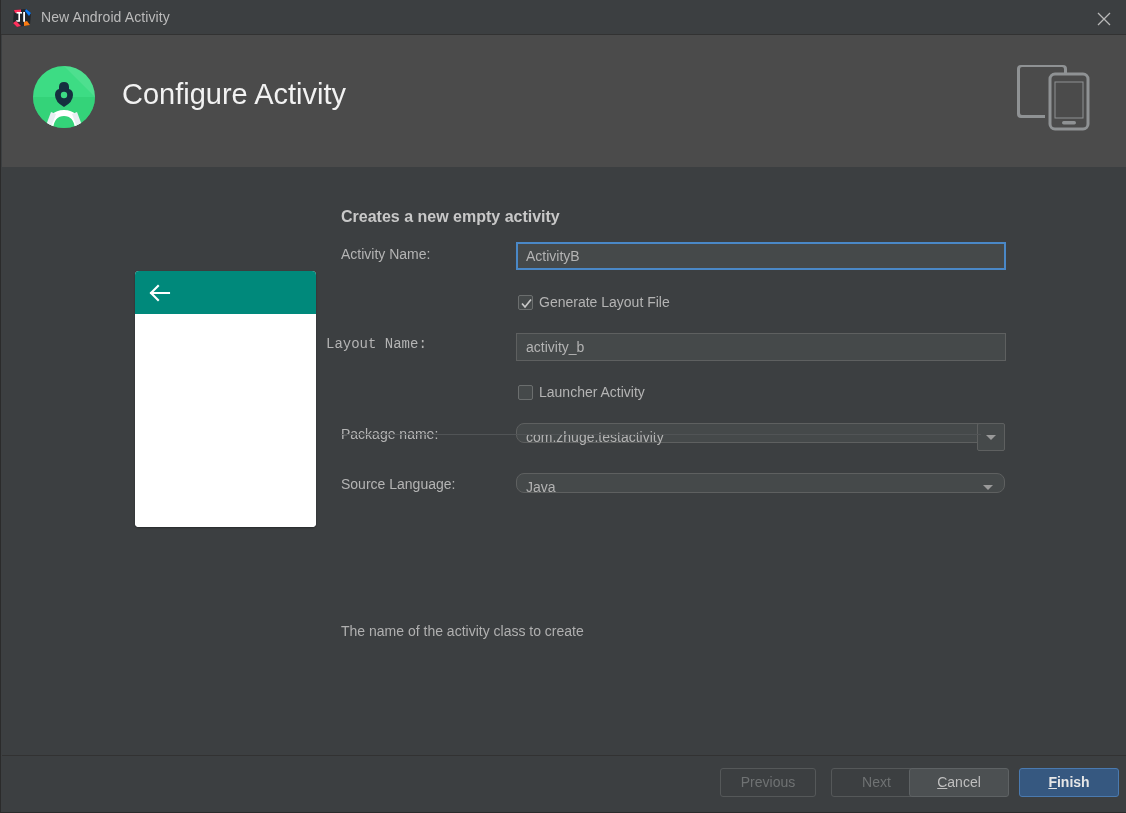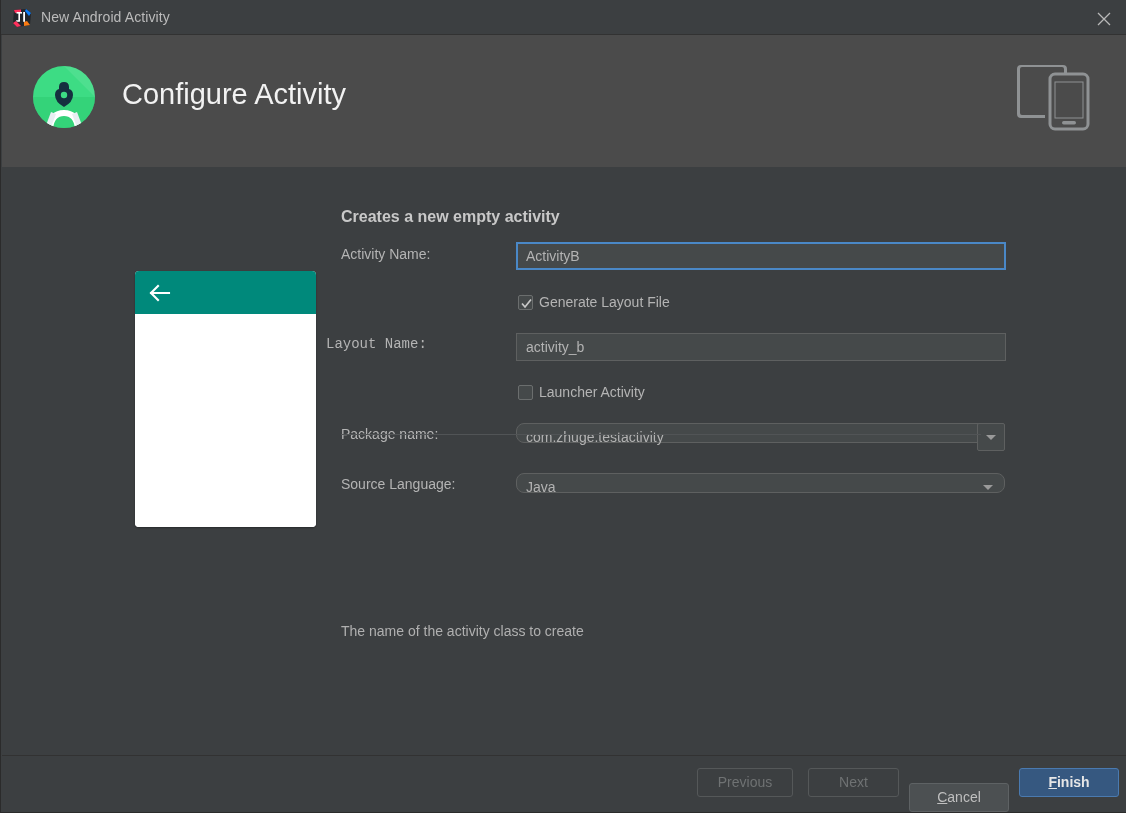--- a/index.html
+++ b/index.html
@@ -259,26 +259,26 @@
     font-family: "Liberation Sans", sans-serif;
     font-size: 14px;
     text-align: center;
     line-height: 27px;
     white-space: nowrap;
   }
   .btn.disabled {
     background: transparent;
     border: 1px solid #555859;
     color: #6f7273;
+    margin-left: 23px;
   }
   .btn.normal {
     background: #4c5052;
     border: 1px solid #5e6264;
     color: #bfbfbf;
-    margin-top: 15px;
   }
   .btn.primary {
     background: #365880;
     border: 1px solid #4a7ab0;
     color: #e6e6e6;
     font-weight: bold;
   }
   .mnem { text-decoration: underline; }
 </style>
 </head>

